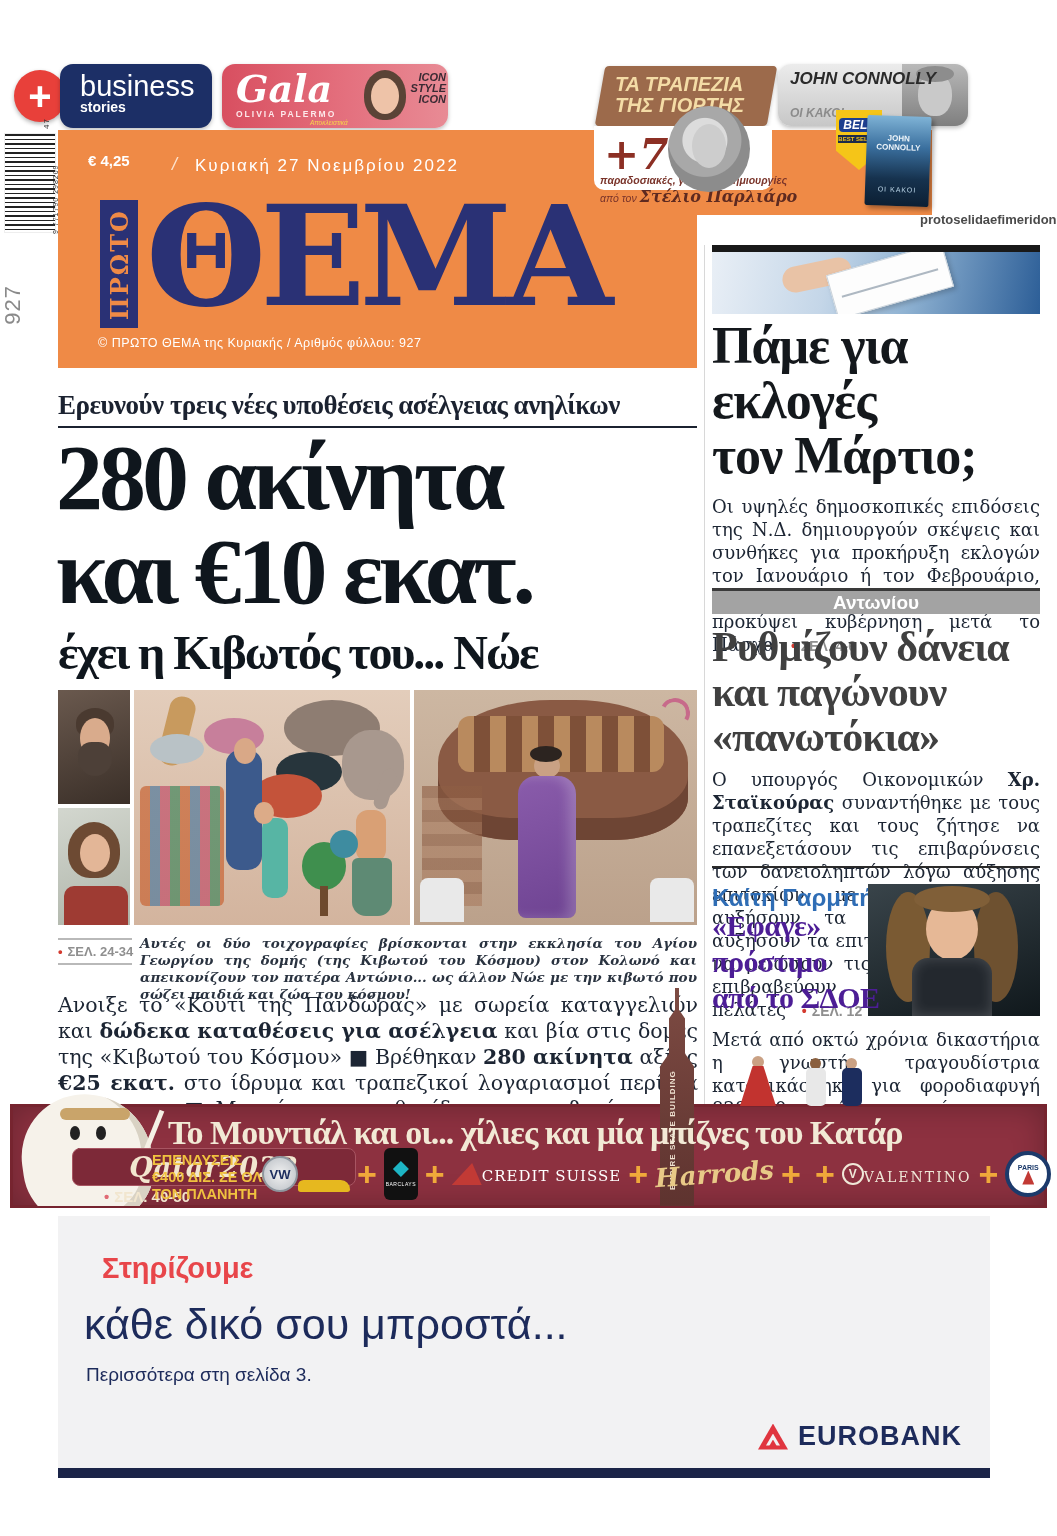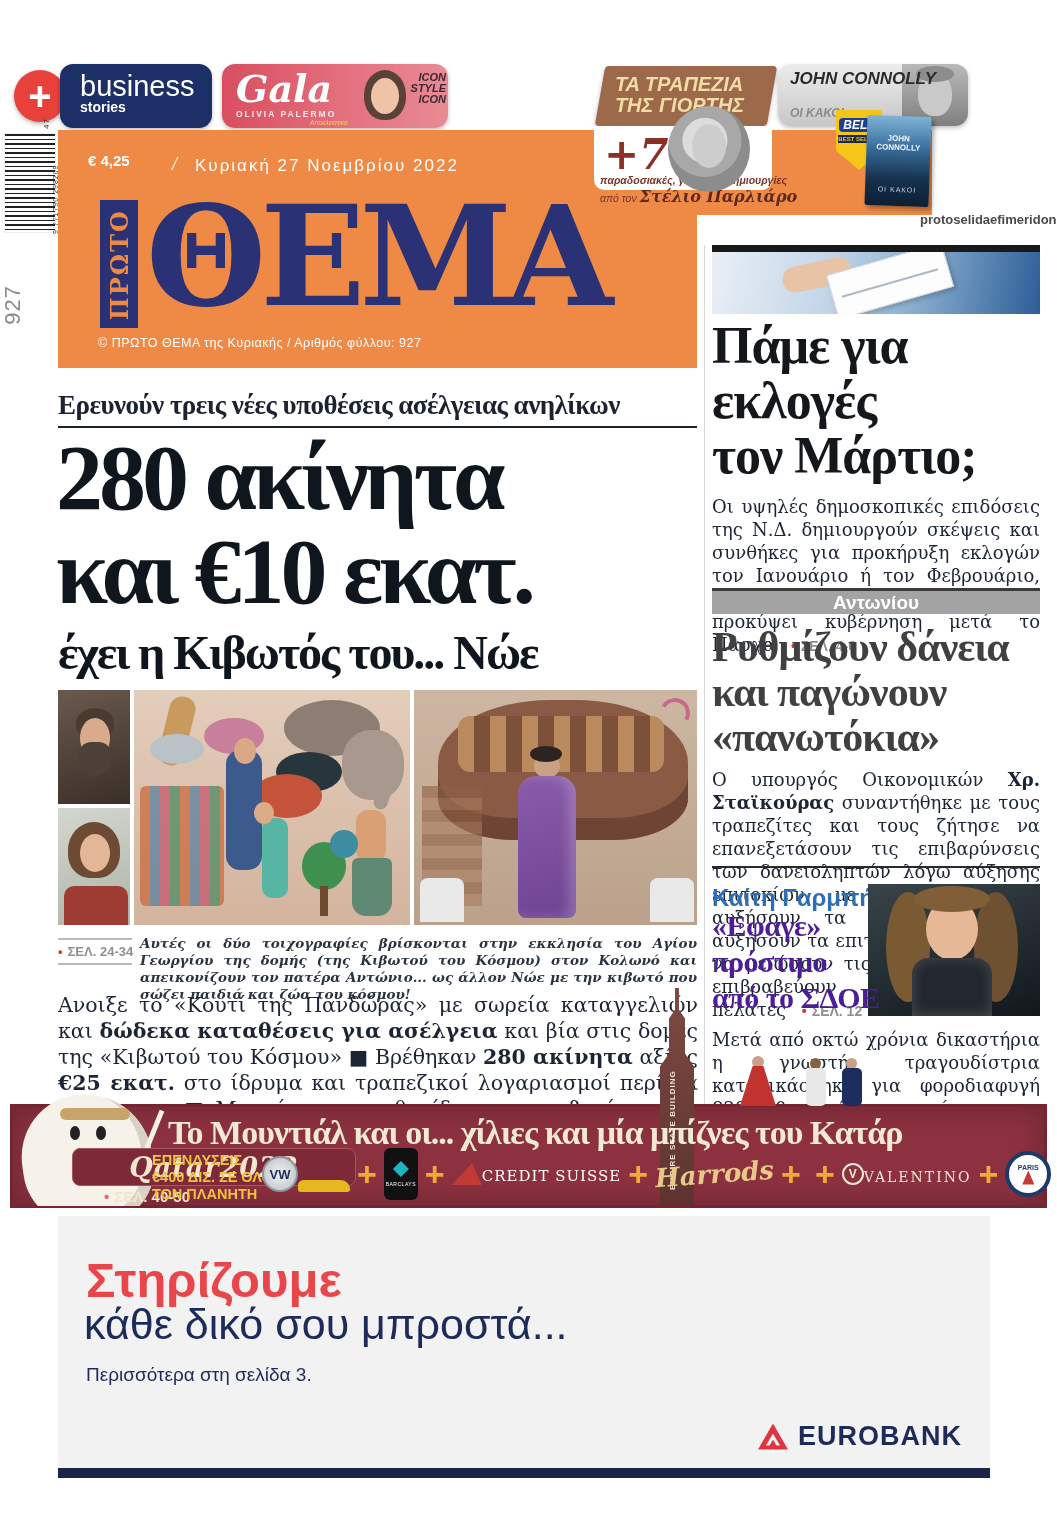--- a/index.html
+++ b/index.html
@@ -282,21 +282,21 @@
       <div style="width:46px;height:46px;border-radius:50%;background:#fff;border:4px solid #1c3a6b;display:flex;flex-direction:column;align-items:center;justify-content:center">
         <div style="color:#1c3a6b;font-size:7px;font-weight:bold">PARIS</div>
         <div style="width:12px;height:14px;background:#c23a35;clip-path:polygon(50% 0,100% 100%,0 100%)"></div>
       </div>
     </div>
     <div class="plus-sep">+</div>
     <div style="font-size:20px;font-weight:bold;font-style:italic;color:#f19a38">Sainsbury's</div>
   </div>
 
   <div class="abs" style="left:58px;top:1216px;width:932px;height:262px;background:#f2f2f3">
-    <div style="position:absolute;left:28px;top:36px;font-size:49px;font-weight:bold;color:#e8464a">Στηρίζουμε</div>
+    <div style="position:absolute;left:44px;top:36px;font-size:29px;font-weight:bold;color:#e8464a">Στηρίζουμε</div>
     <div style="position:absolute;left:26px;top:84px;font-size:43px;color:#1d2b5b">κάθε δικό σου μπροστά...</div>
     <div style="position:absolute;left:28px;top:148px;font-size:19px;color:#1d2b5b">Περισσότερα στη σελίδα 3.</div>
     <div class="abs" style="right:28px;bottom:26px;display:flex;align-items:center;gap:10px">
       <div style="position:relative;width:30px;height:26px">
         <div class="abs" style="left:0;top:0;width:30px;height:26px;background:#e0353f;clip-path:polygon(50% 0,100% 100%,0 100%)"></div>
         <div class="abs" style="left:8px;top:10px;width:14px;height:12px;background:#f2f2f3;clip-path:polygon(50% 0,100% 100%,0 100%)"></div>
         <div class="abs" style="left:11px;top:16px;width:8px;height:7px;background:#e0353f;clip-path:polygon(50% 0,100% 100%,0 100%)"></div>
       </div>
       <span style="font-size:27px;font-weight:bold;color:#1d2b5b;letter-spacing:1px">EUROBANK</span>
     </div>

